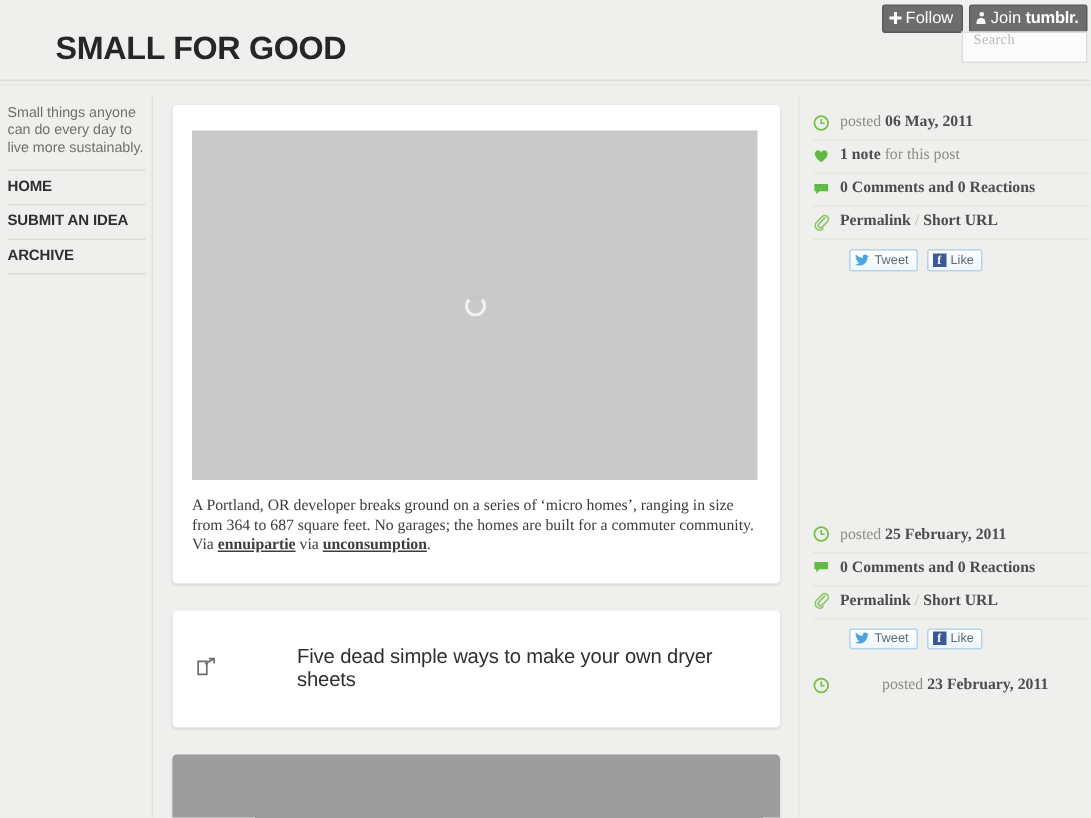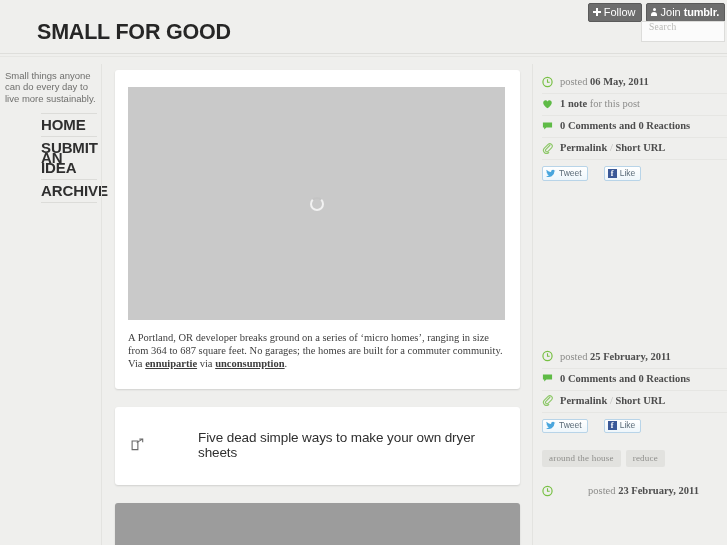--- a/index.html
+++ b/index.html
@@ -151,29 +151,28 @@
   .sidebar-desc {
     font-family: "Liberation Sans", sans-serif;
     font-size: 9.5px;
     line-height: 11.4px;
     color: #6f6f6d;
     padding-bottom: 9px;
   }
   .nav-item {
     display: block;
     border-top: 1px solid #dcdcd9;
-    font-size: 15px;
+    font-size: 10px;
     font-weight: bold;
     letter-spacing: -0.1px;
     color: #2f2f2f;
     padding: 6px 0 6px 0;
     text-decoration: none;
     cursor: pointer;
     line-height: 10px;
-    margin-left: 36px;
   }
   .nav-item:last-child { border-bottom: 1px solid #dcdcd9; }
   .sidebar-vrule {
     position: absolute;
     left: 101px;
     top: 64px;
     width: 1px;
     height: 481px;
     background: #e3e3e0;
   }
@@ -281,22 +280,23 @@
   .meta-row .m-txt a {
     color: #4d4d4d;
     text-decoration: none;
     font-weight: bold;
     cursor: pointer;
   }
   .meta-row .sep { color: #bdbdba; }
 
   .share-row {
     display: flex;
-    gap: 16px;
+    gap: 6px;
     padding: 6px 0 0 0;
+    margin-left: 24px;
   }
   .share-btn {
     display: flex;
     align-items: center;
     gap: 3px;
     border: 1px solid #b8d4e8;
     background: linear-gradient(#ffffff, #eef6fb);
     border-radius: 2px;
     padding: 1.5px 5px 2px 3px;
     font-size: 8.5px;
@@ -478,24 +478,20 @@
           <path d="M11.6 1.4 a4.6 4.6 0 0 1 -1.3 0.4 A2.3 2.3 0 0 0 8.4 0.4 a2.3 2.3 0 0 0 -2.3 2.3 v0.4 C3.6 2.9 1.8 1.6 0.8 0.4 a2.3 2.3 0 0 0 0.7 3 A2 2 0 0 1 0.6 3.1 a2.3 2.3 0 0 0 1.8 2.2 a2.1 2.1 0 0 1 -1 0.1 a2.3 2.3 0 0 0 2.1 1.6 A4.6 4.6 0 0 1 0 8.2 a6.6 6.6 0 0 0 10.1 -5.8 a4.6 4.6 0 0 0 1.5 -1 Z" fill="#4aa6dd"></path>
         </svg>
         <span>Tweet</span>
       </div>
       <div class="share-btn">
         <span class="fb-f">f</span>
         <span>Like</span>
       </div>
     </div>
 
-    <div class="tags-row">
-      <span class="tag">around the house</span>
-      <span class="tag">reduce</span>
-    </div>
   </div>
 
   <div class="meta-block" style="margin-top:14px;">
     <div class="meta-row" style="border-bottom:0;">
       <svg class="m-ico" viewBox="0 0 12 12">
         <circle cx="6" cy="6" r="5" fill="none" stroke="#77c043" stroke-width="1.3"></circle>
         <path d="M6 3.1 V6.2 H8.4" fill="none" stroke="#77c043" stroke-width="1.2"></path>
       </svg>
       <div class="m-txt"><span>posted</span>
         <b>23 February, 2011</b></div>

